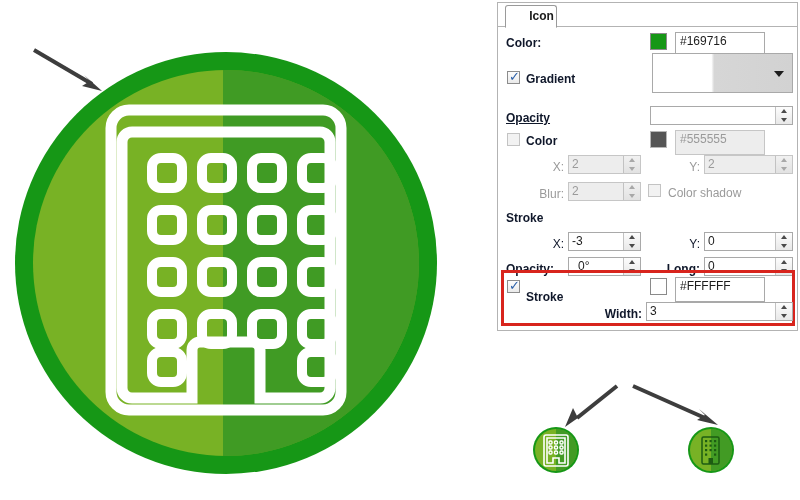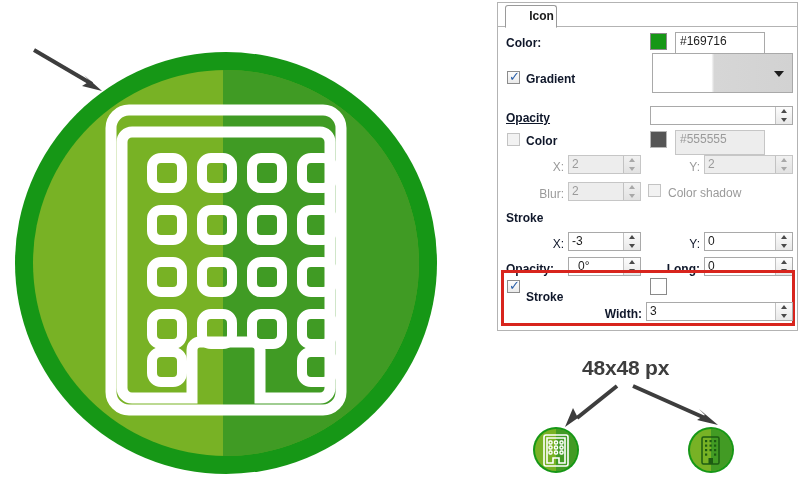--- a/index.html
+++ b/index.html
@@ -458,40 +458,40 @@
       </span>
     </div>
 
     <div id="stroke-highlight"></div>
 
     <div class="cbx" style="left:9px; top:253px;">
       <span class="tick">✓</span>
     </div>
     <div class="lbl bold" style="left:28px; top:263px;">Stroke</div>
     <div class="swatch" style="left:152px; top:251px; background:#ffffff;"></div>
+    <div class="tinput" style="left:177px; top:250px; width:90px;">#FFFFFF</div>
 
     <div class="lbl bold right" style="left:88px; top:280px; width:56px;">Width:</div>
     <div class="spin-wrap" style="left:148px; top:275px; width:147px;">
       <span class="spin-val">3</span>
       <span class="spin-btns">
         <span class="half up">
             <span class="arr"></span>
           </span>
         <span class="half dn">
             <span class="arr"></span>
           </span>
       </span>
     </div>
 
   </div>
 </div>
 
 <div id="small-section">
 
-  <div id="size-label-48">48x48 px</div>
 
   <svg id="arrows-48-svg" viewBox="0 0 200 52">
     <line x1="72" y1="4" x2="32" y2="36" stroke="#3d3d3d" stroke-width="4"></line>
     <path d="M20,45 L28,26 L32,34 L40,31 Z" fill="#3d3d3d"></path>
     <line x1="88" y1="4" x2="160" y2="36" stroke="#3d3d3d" stroke-width="4"></line>
     <path d="M173,43 L152,38 L160,33 L154,27 Z" fill="#3d3d3d"></path>
   </svg>
 
   <div id="mini-icon-left" class="mini-icon">
     <svg viewBox="0 0 48 48">

